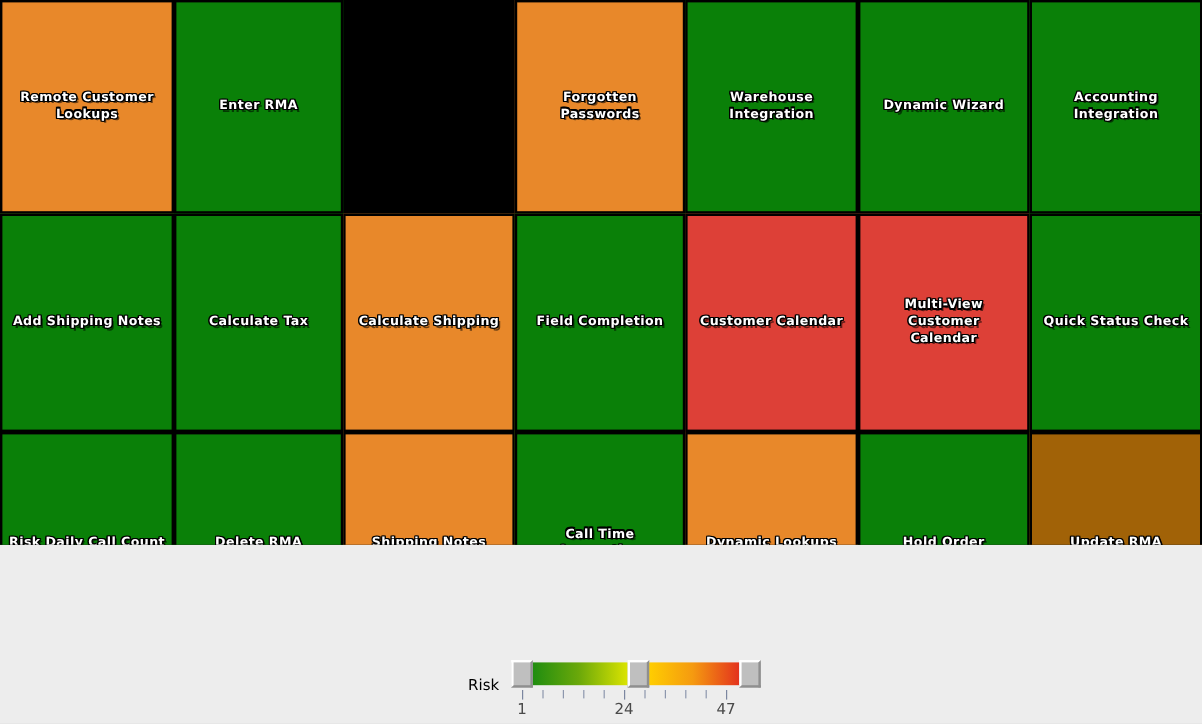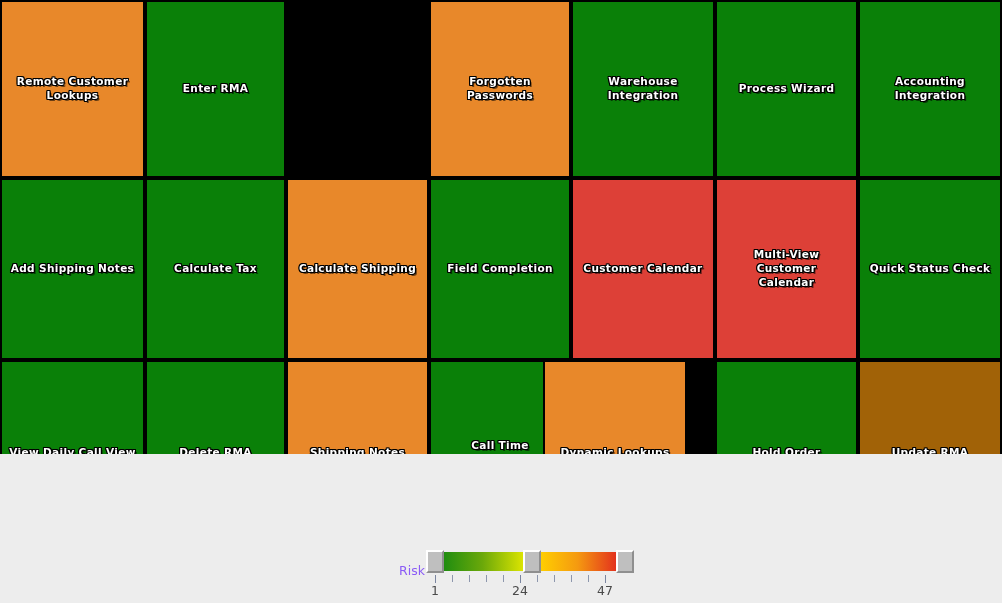--- a/index.html
+++ b/index.html
@@ -82,24 +82,24 @@
     top: 2px;
     width: 320px;
     height: 54px;
   }
 
   #legend-title {
     position: absolute;
     left: 0;
     top: 16px;
     width: 44px;
-    text-align: right;
+    text-align: center;
     font-family: "DejaVu Sans", sans-serif;
     font-size: 12.5px;
-    color: #8b5cf6;
+    color: #000000;
     user-select: none;
   }
 
   #legend-track {
     position: absolute;
     left: 45px;
     top: 3px;
     width: 188px;
     height: 22px;
   }
@@ -183,21 +183,21 @@
         <div class="tm-cell" title="Enter RMA" style="left: 145px; width: 141px; height: 178px; background-color: rgb(10, 128, 8);">
           <div class="tm-label">Enter RMA</div>
         </div>
         <div class="tm-cell" title="Forgotten Passwords" style="left: 429px; width: 142px; height: 178px; background-color: rgb(232, 136, 42);">
           <div class="tm-label">Forgotten Passwords</div>
         </div>
         <div class="tm-cell" title="Warehouse Integration" style="left: 571px; width: 144px; height: 178px; background-color: rgb(10, 128, 8);">
           <div class="tm-label">Warehouse Integration</div>
         </div>
         <div class="tm-cell" title="Process Wizard" style="left: 715px; width: 143px; height: 178px; background-color: rgb(10, 128, 8);">
-          <div class="tm-label">Process Wizard</div>
+          <div class="tm-label">Dynamic Wizard</div>
         </div>
         <div class="tm-cell" title="Accounting Integration" style="left: 858px; width: 144px; height: 178px; background-color: rgb(10, 128, 8);">
           <div class="tm-label">Accounting Integration</div>
         </div>
       </div>
       <div class="tm-row" style="top: 178px; height: 182px;">
         <div class="tm-cell" title="Add Shipping Notes" style="left: 0px; width: 145px; height: 182px; background-color: rgb(10, 128, 8);">
           <div class="tm-label">Add Shipping Notes</div>
         </div>
         <div class="tm-cell" title="Calculate Tax" style="left: 145px; width: 141px; height: 182px; background-color: rgb(10, 128, 8);">
@@ -215,32 +215,32 @@
         <div class="tm-cell" title="Multi-View Customer Calendar" style="left: 715px; width: 143px; height: 182px; background-color: rgb(221, 64, 55);">
           <div class="tm-label">Multi-View Customer
 Calendar</div>
         </div>
         <div class="tm-cell" title="Quick Status Check" style="left: 858px; width: 144px; height: 182px; background-color: rgb(10, 128, 8);">
           <div class="tm-label">Quick Status Check</div>
         </div>
       </div>
       <div class="tm-row" style="top: 360px; height: 185px;">
         <div class="tm-cell" title="View Daily Call Count" style="left: 0px; width: 145px; height: 185px; background-color: rgb(10, 128, 8);">
-          <div class="tm-label">View Daily Call View</div>
+          <div class="tm-label">Risk Daily Call Count</div>
         </div>
         <div class="tm-cell" title="Delete RMA" style="left: 145px; width: 141px; height: 185px; background-color: rgb(10, 128, 8);">
           <div class="tm-label">Delete RMA</div>
         </div>
         <div class="tm-cell" title="Shipping Notes" style="left: 286px; width: 143px; height: 185px; background-color: rgb(232, 136, 42);">
           <div class="tm-label">Shipping Notes</div>
         </div>
         <div class="tm-cell" title="Call Time Reporting" style="left: 429px; width: 142px; height: 185px; background-color: rgb(10, 128, 8);">
           <div class="tm-label">Call Time Accounting</div>
         </div>
-        <div class="tm-cell" title="Dynamic Lookups" style="left: 543px; width: 144px; height: 185px; background-color: rgb(232, 136, 42);">
+        <div class="tm-cell" title="Dynamic Lookups" style="left: 571px; width: 144px; height: 185px; background-color: rgb(232, 136, 42);">
           <div class="tm-label">Dynamic Lookups</div>
         </div>
         <div class="tm-cell" title="Hold Order" style="left: 715px; width: 143px; height: 185px; background-color: rgb(10, 128, 8);">
           <div class="tm-label">Hold Order</div>
         </div>
         <div class="tm-cell" title="Update RMA" style="left: 858px; width: 144px; height: 185px; background-color: #a16207;">
           <div class="tm-label">Update RMA</div>
         </div>
       </div>
     </div>

